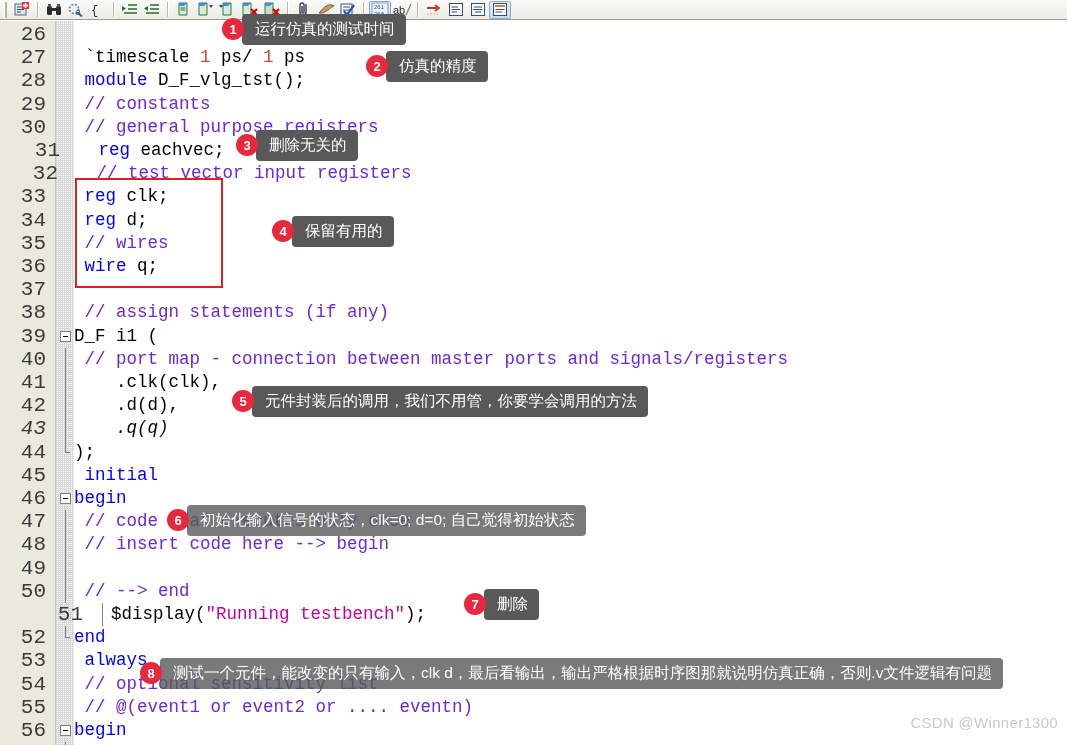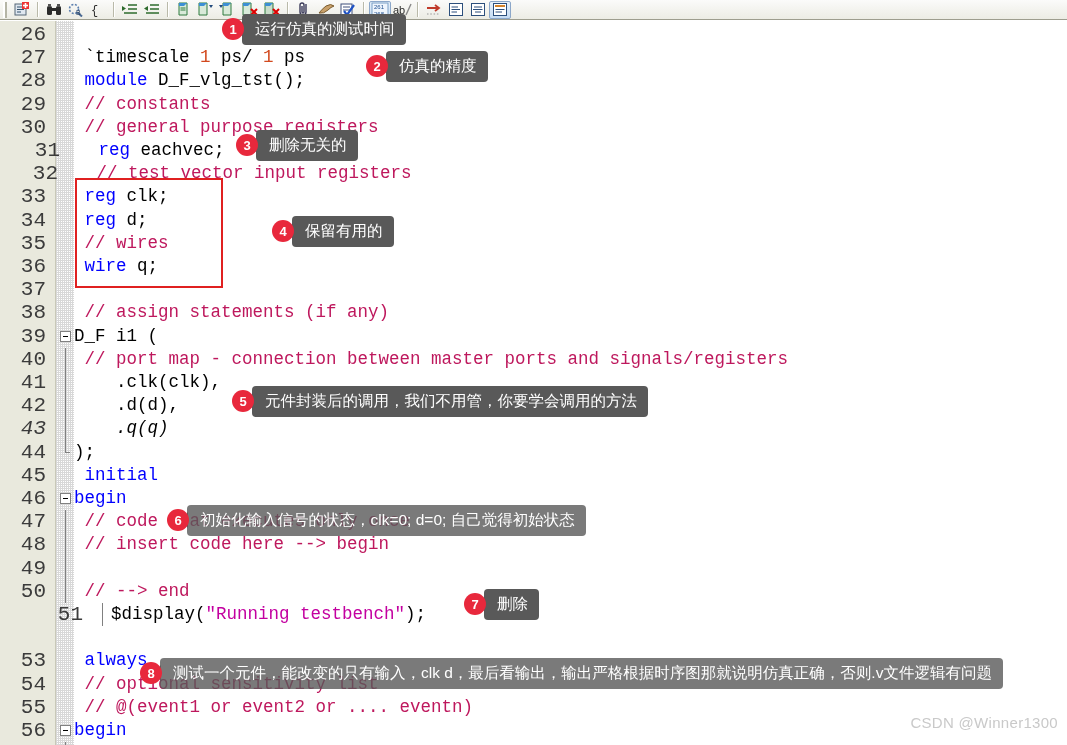--- a/index.html
+++ b/index.html
@@ -105,21 +105,21 @@
     color: #3b3b3b;
     font-family: "Liberation Mono", "DejaVu Sans Mono", monospace;
     font-size: 21px;
   }
   .ltext {
     position: absolute;
     left: 74px; top: 0;
     white-space: pre;
   }
   .kw      { color: #0000ff; }
-  .cmt     { color: #be185d; }
+  .cmt     { color: #6d28d9; }
   .str     { color: #c300a0; }
   .num     { color: #d2491e; }
   .plain   { color: #000000; }
 
   
   .fold-box {
     position: absolute;
     left: 60px;
     top: 6px;
     width: 11px; height: 11px;
@@ -410,20 +410,21 @@
         <div class="line" style="top: 373.2px; position: absolute; left: 0px; width: 1067px;"><span class="lnum">42</span><span class="fold-line"></span><span class="ltext"><span class="plain">    .d(d),</span></span></div>
         <div class="line" style="top: 396.4px; position: absolute; left: 0px; width: 1067px; font-style: italic;"><span class="lnum">43</span><span class="fold-line"></span><span class="ltext"><span class="plain">    .q(q)</span></span></div>
         <div class="line" style="top: 419.6px; position: absolute; left: 0px; width: 1067px; padding-left: 38px;"><span class="lnum">44</span><span class="fold-end"></span><span class="ltext"><span class="plain">);</span></span></div>
         <div class="line" style="top: 442.8px; position: absolute; left: 0px; width: 1067px;"><span class="lnum">45</span><span class="ltext"><span class="kw"> initial</span></span></div>
         <div class="line" style="top: 466px; position: absolute; left: 0px; width: 1067px;"><span class="lnum">46</span><span class="fold-box"></span><span class="ltext"><span class="kw">begin</span></span></div>
         <div class="line" style="top: 489.2px; position: absolute; left: 0px; width: 1067px;"><span class="lnum">47</span><span class="fold-line"></span><span class="ltext"><span class="cmt"> // code that executes only once</span></span></div>
         <div class="line" style="top: 512.4px; position: absolute; left: 0px; width: 1067px;"><span class="lnum">48</span><span class="fold-line"></span><span class="ltext"><span class="cmt"> // insert code here --&gt; begin</span></span></div>
         <div class="line" style="top: 535.6px; position: absolute; left: 0px; width: 1067px;"><span class="lnum">49</span><span class="fold-line"></span><span class="ltext"></span></div>
         <div class="line" style="top: 558.8px; position: absolute; left: 0px; width: 1067px;"><span class="lnum">50</span><span class="fold-line"></span><span class="ltext"><span class="cmt"> // --&gt; end</span></span></div>
         <div class="line" style="top: 582px; position: absolute; left: 0px; width: 935px; margin-left: 37px;"><span class="lnum">51</span><span class="fold-line"></span><span class="ltext"><span class="plain">$display(</span><span class="str">"Running testbench"</span><span class="plain">);</span></span></div>
+        <div class="line" style="top: 605.2px; position: absolute; left: 0px; width: 1067px;"><span class="lnum">52</span><span class="fold-end"></span><span class="ltext"><span class="kw">end</span></span></div>
         <div class="line" style="top: 628.4px; position: absolute; left: 0px; width: 1067px;"><span class="lnum">53</span><span class="ltext"><span class="kw"> always</span></span></div>
         <div class="line" style="top: 651.6px; position: absolute; left: 0px; width: 1067px;"><span class="lnum">54</span><span class="ltext"><span class="cmt"> // optional sensitivity list</span></span></div>
         <div class="line" style="top: 674.8px; position: absolute; left: 0px; width: 1067px;"><span class="lnum">55</span><span class="ltext"><span class="cmt"> // @(event1 or event2 or .... eventn)</span></span></div>
         <div class="line" style="top: 698px; position: absolute; left: 0px; width: 1067px;"><span class="lnum">56</span><span class="fold-box"></span><span class="ltext"><span class="kw">begin</span></span></div>
         <div class="line" style="top: 721.2px; position: absolute; left: 0px; width: 1067px;"><span class="lnum">57</span><span class="fold-line"></span><span class="ltext"><span class="cmt"> // code executes for every event on sensitivity list</span></span></div>
       </div>
     <div id="redbox"></div>
   </div>
 
   <div id="annotation-layer">

